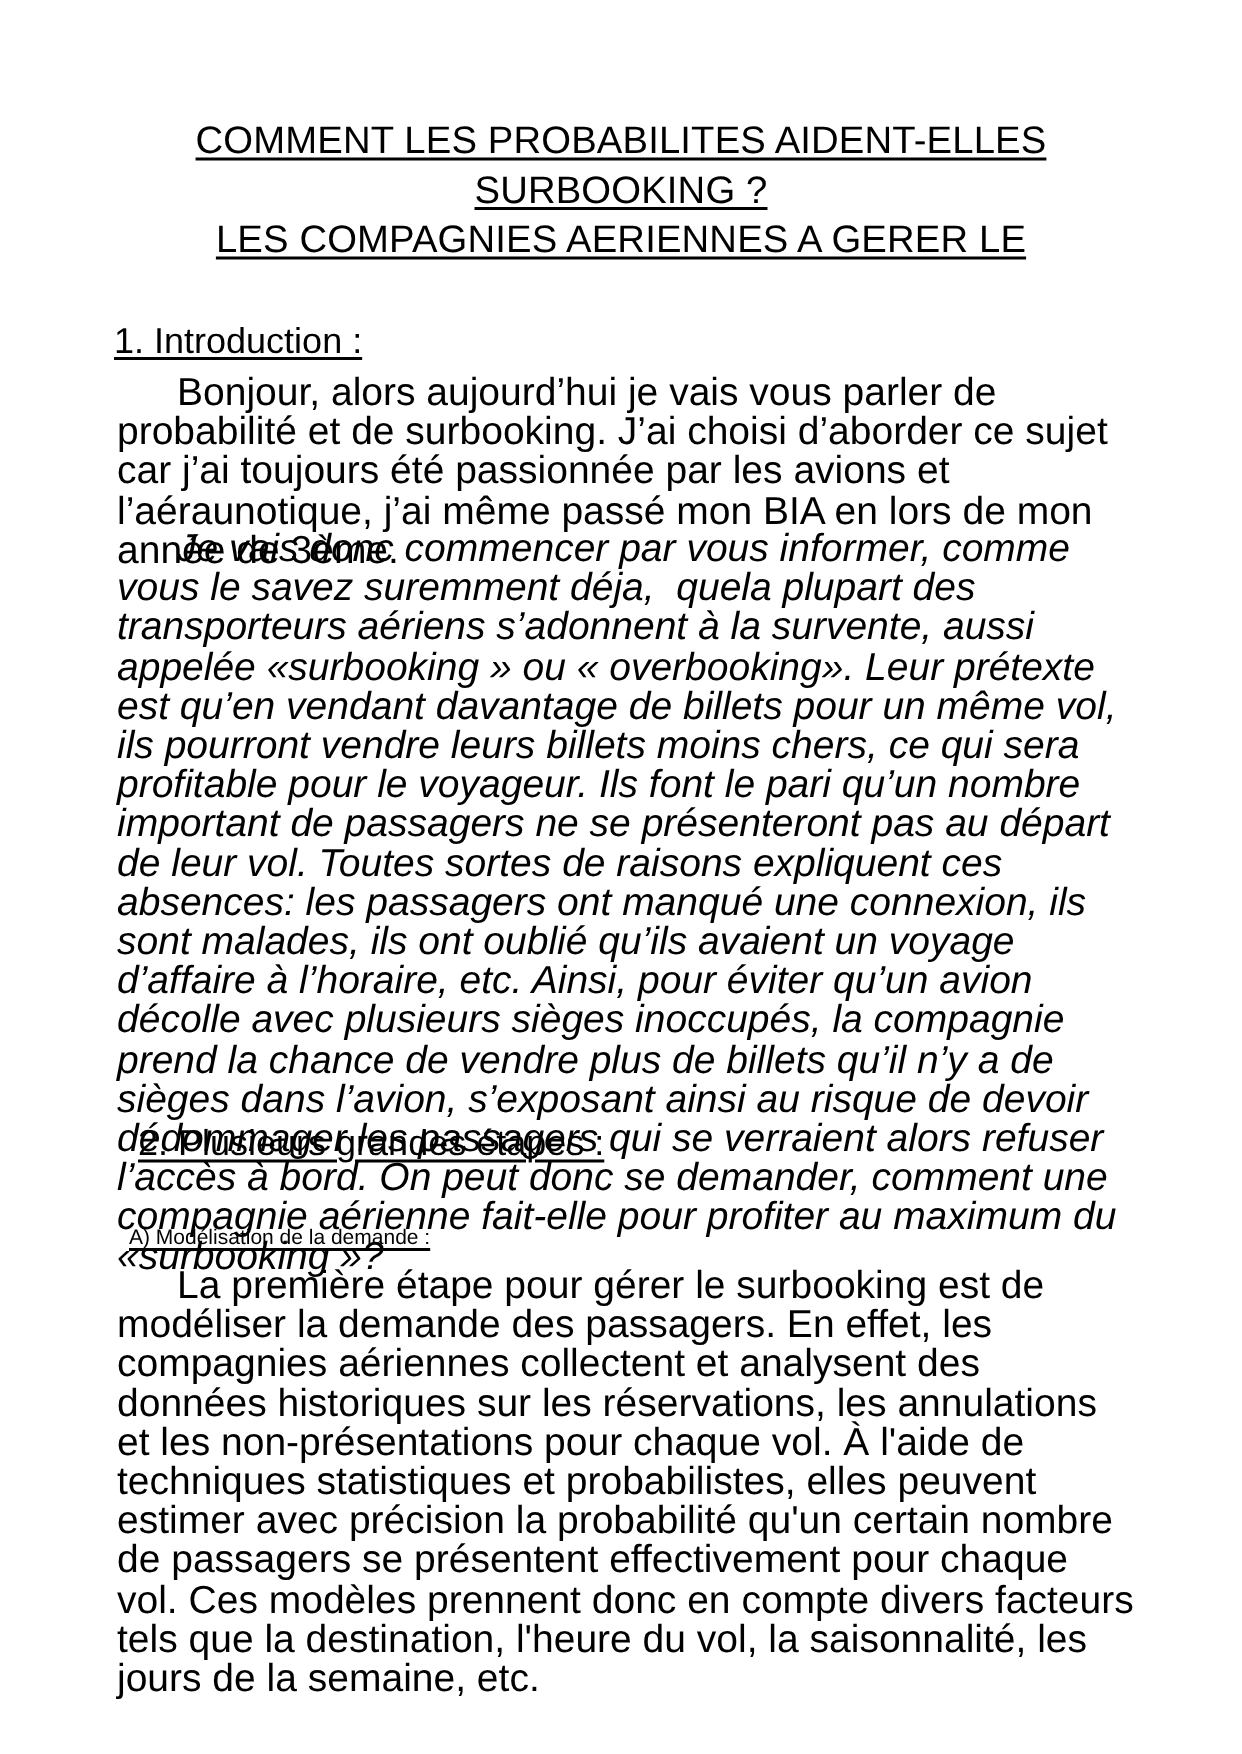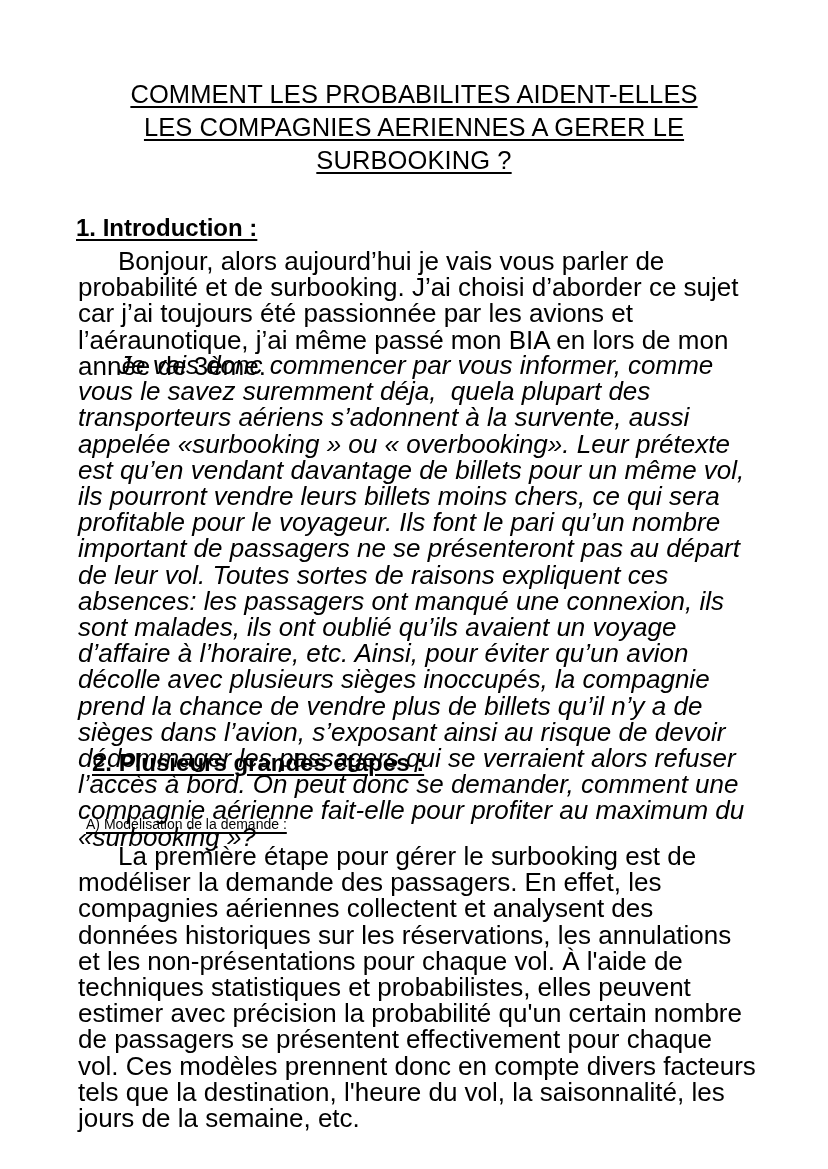--- a/index.html
+++ b/index.html
@@ -48,21 +48,21 @@
     text-decoration-thickness: 2px;
     text-underline-offset: 3px;
   }
 
   
   .section-heading {
     position: absolute;
     margin: 0;
     padding: 0;
     font-size: 24px;
-    font-weight: 700;
+    font-weight: 400;
     line-height: 30px;
     white-space: nowrap;
   }
   .section-heading > span {
     text-decoration: underline;
     text-decoration-thickness: 2px;
     text-underline-offset: 3px;
   }
   #heading-intro   { top: 213px; left: 76px; }
   #heading-etapes  { top: 748px; left: 76px; margin-left: 16px; }
@@ -101,22 +101,22 @@
   #para-intro-2   { top: 352px; font-style: italic; }
   #para-demande   { top: 843px; }
 </style>
 </head>
 <body>
 
 <div class="page">
 
   <h1 class="doc-title">
     <span class="tline"><span>COMMENT LES PROBABILITES AIDENT-ELLES</span></span>
+    <span class="tline"><span>SURBOOKING ?</span></span>
     <span class="tline"><span>LES COMPAGNIES AERIENNES A GERER LE</span></span>
-    <span class="tline"><span>SURBOOKING ?</span></span>
   </h1>
 
   <h2 class="section-heading" id="heading-intro">
     <span>1. Introduction :</span>
   </h2>
 
   <p class="body-text" id="para-intro-1">Bonjour, alors aujourd’hui je vais vous parler de probabilité et de surbooking. J’ai choisi d’aborder ce sujet car j’ai toujours été passionnée par les avions et l’aéraunotique, j’ai même passé mon BIA en lors de mon année de 3ème.</p>
 
   <p class="body-text" id="para-intro-2">Je vais donc commencer par vous informer, comme vous le savez suremment déja,  quela plupart des transporteurs aériens s’adonnent à la survente, aussi appelée «surbooking » ou « overbooking». Leur prétexte est qu’en vendant davantage de billets pour un même vol, ils pourront vendre leurs billets moins chers, ce qui sera profitable pour le voyageur. Ils font le pari qu’un nombre important de passagers ne se présenteront pas au départ de leur vol. Toutes sortes de raisons expliquent ces absences: les passagers ont manqué une connexion, ils sont malades, ils ont oublié qu’ils avaient un voyage d’affaire à l’horaire, etc. Ainsi, pour éviter qu’un avion décolle avec plusieurs sièges inoccupés, la compagnie prend la chance de vendre plus de billets qu’il n’y a de sièges dans l’avion, s’exposant ainsi au risque de devoir dédommager les passagers qui se verraient alors refuser l’accès à bord. On peut donc se demander, comment une compagnie aérienne fait-elle pour profiter au maximum du «surbooking »?</p>
 

